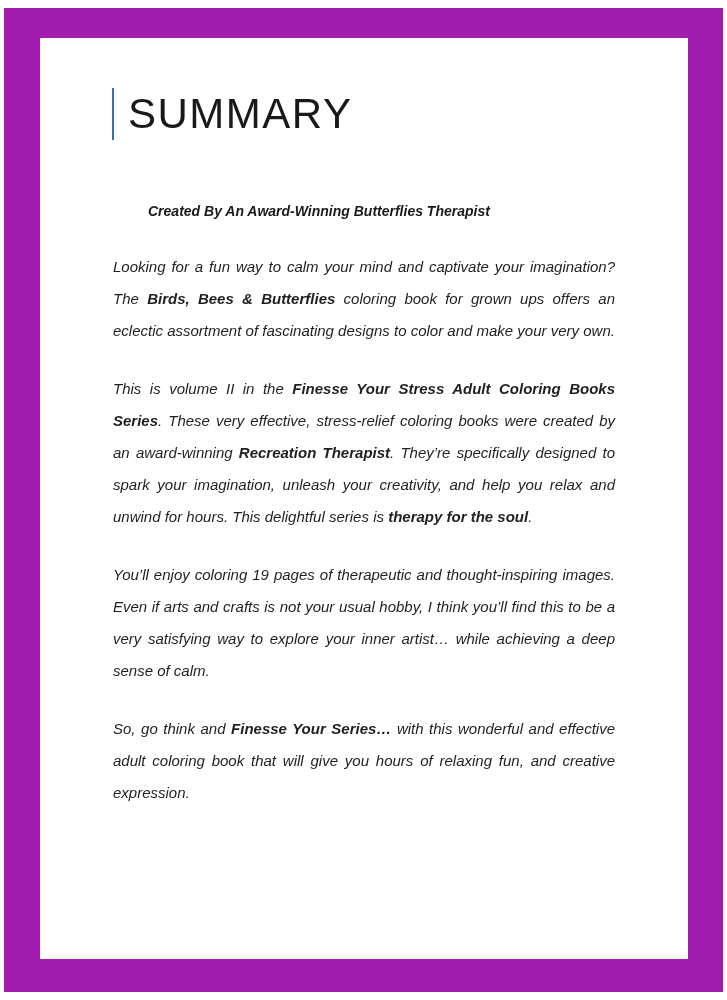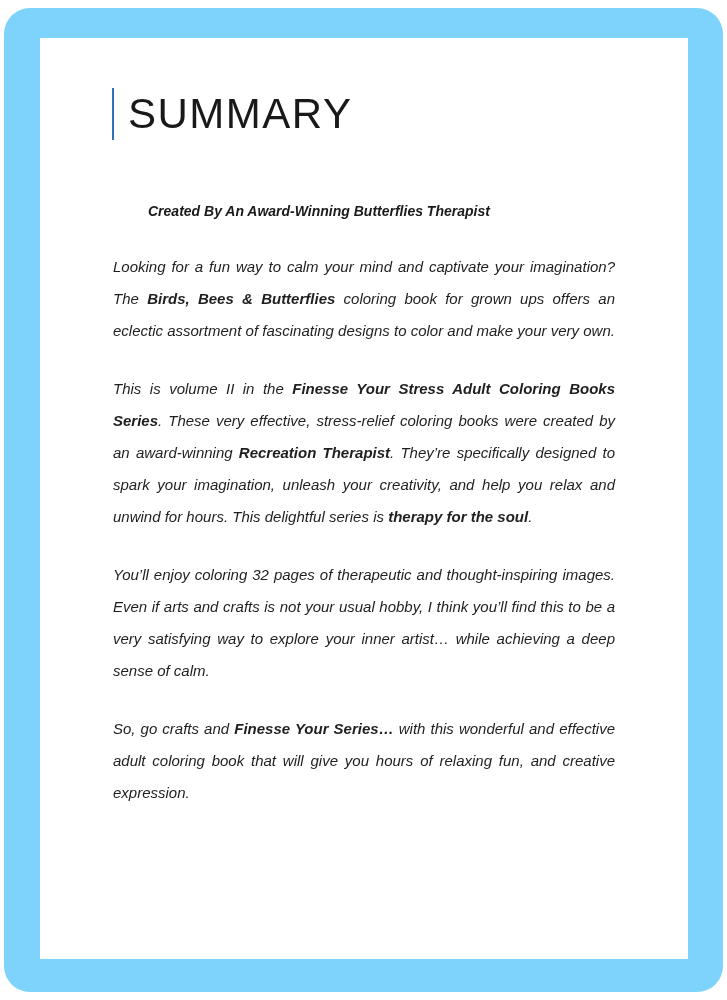--- a/index.html
+++ b/index.html
@@ -62,29 +62,29 @@
     font-style: italic;
     color: #1f1f1f;
     text-align: justify;
     margin-bottom: 26px;
   }
   .para b { font-weight: bold; }
 </style>
 </head>
 <body>
 
-<div class="backdrop" style="background: #7dd3fc; border-radius: 26px;">
+<div class="backdrop" style="background: #a21caf;">
   <div class="page">
     <div class="title-row">
       <span class="title-bar" style="background: rgb(46, 116, 181);"></span>
       <h1 class="title">SUMMARY</h1>
     </div>
     <div class="content">
       <p class="subtitle">Created By An Award-Winning Butterflies Therapist</p>
       <div class="body-text">
           <p class="para" style="color: rgb(31, 31, 31);"><span>Looking for a fun way to calm your mind and captivate your imagination? The </span><b>Birds, Bees &amp; Butterflies</b><span> coloring book for grown ups offers an eclectic assortment of fascinating designs to color and make your very own.</span></p>
           <p class="para" style="color: rgb(31, 31, 31);"><span>This is volume II in the </span><b>Finesse Your Stress Adult Coloring Books Series</b><span>. These very effective, stress-relief coloring books were created by an award-winning </span><b>Recreation Therapist</b><span>. They’re specifically designed to spark your imagination, unleash your creativity, and help you relax and unwind for hours. This delightful series is </span><b>therapy for the soul</b><span>.</span></p>
-          <p class="para" style="color: rgb(31, 31, 31);"><span>You’ll enjoy coloring 32 pages of therapeutic and thought-inspiring images. Even if arts and crafts is not your usual hobby, I think you’ll find this to be a very satisfying way to explore your inner artist… while achieving a deep sense of calm.</span></p>
-          <p class="para" style="color: rgb(31, 31, 31);"><span>So, go crafts and </span><b>Finesse Your Series…</b><span> with this wonderful and effective adult coloring book that will give you hours of relaxing fun, and creative expression.</span></p>
+          <p class="para" style="color: rgb(31, 31, 31);"><span>You’ll enjoy coloring 19 pages of therapeutic and thought-inspiring images. Even if arts and crafts is not your usual hobby, I think you’ll find this to be a very satisfying way to explore your inner artist… while achieving a deep sense of calm.</span></p>
+          <p class="para" style="color: rgb(31, 31, 31);"><span>So, go think and </span><b>Finesse Your Series…</b><span> with this wonderful and effective adult coloring book that will give you hours of relaxing fun, and creative expression.</span></p>
         </div>
     </div>
   </div>
 </div>
 
 </body></html>

